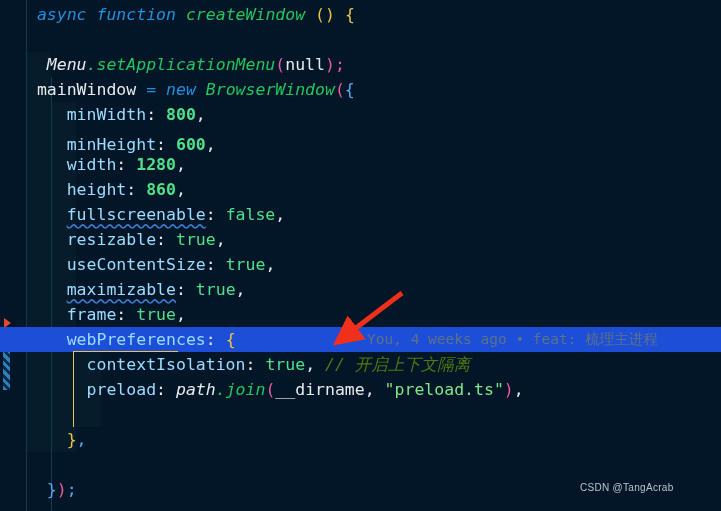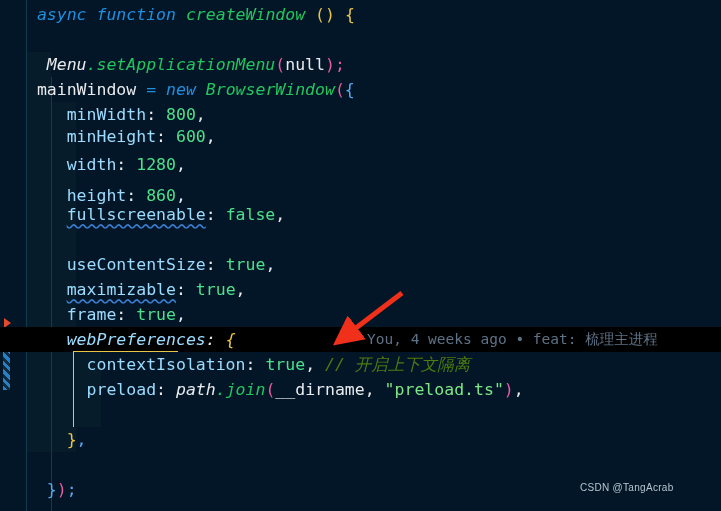--- a/index.html
+++ b/index.html
@@ -29,28 +29,28 @@
     background:repeating-linear-gradient(45deg,#2a7fc0 0 3px,#0d2c44 3px 6px);
   }
   
   .line{
     position:absolute;left:0;right:0;height:25px;
     font-size:16.5px;line-height:25px;
     white-space:pre;
     color:#9ad4f0;
   }
   .line .txt{position:absolute;left:17px;top:0;}
-  .hl{background:#000000;font-style:italic;}
+  .hl{background:#1d4ed8;}
   .hl .txt{color:#9ad4f0;}
   
   .kw{color:#1f8fe0;font-style:italic;}
   .fn{color:#22c55e;font-style:italic;}
   .cls{color:#e8eaed;font-style:italic;}
   .prop{color:#9cdcfe;}
-  .num{color:#4ee08a;}
+  .num{color:#4ee08a;font-weight:bold;}
   .bool{color:#4ee08a;}
   .str{color:#7ee787;}
   .br-y{color:#e8c547;}
   .br-m{color:#e85ca0;}
   .br-b{color:#5aa8f0;}
   .plain{color:#e8eaed;}
   .cmt{color:#4d7c0f;font-style:italic;}
   .err{text-decoration:underline wavy #3b7fd4;text-underline-offset:3px;}
   
   .matchline{position:absolute;width:1px;background:#e8c547;}
@@ -102,36 +102,39 @@
   </div>
 
   <div class="line" style="top:77px;">
     <span class="txt">  <span class="plain">mainWindow</span> <span class="kw">=</span> <span class="kw">new</span> <span class="fn">BrowserWindow</span><span class="br-m">(</span><span class="br-b">{</span></span>
   </div>
 
   <div class="line" style="top:102px;">
     <span class="txt">     <span class="prop">minWidth</span><span class="plain">: </span><span class="num">800</span><span class="plain">,</span></span>
   </div>
 
-  <div class="line" style="top:124px;">
+  <div class="line" style="top:132px;">
     <span class="txt">     <span class="prop">minHeight</span><span class="plain">: </span><span class="num">600</span><span class="plain">,</span></span>
   </div>
 
   <div class="line" style="top:152px;">
     <span class="txt">     <span class="prop">width</span><span class="plain">: </span><span class="num">1280</span><span class="plain">,</span></span>
   </div>
 
-  <div class="line" style="top:183px;text-align:right;">
+  <div class="line" style="top:177px;text-align:right;">
     <span class="txt">     <span class="prop">height</span><span class="plain">: </span><span class="num">860</span><span class="plain">,</span></span>
   </div>
 
   <div class="line" style="top:202px;">
     <span class="txt">     <span class="prop err">fullscreenable</span><span class="plain">: </span><span class="bool">false</span><span class="plain">,</span></span>
   </div>
 
+  <div class="line" style="top:227px;">
+    <span class="txt">     <span class="prop">resizable</span><span class="plain">: </span><span class="bool">true</span><span class="plain">,</span></span>
+  </div>
 
   <div class="line" style="top:277px;">
     <span class="txt">     <span class="prop err">maximizable</span><span class="plain">: </span><span class="bool">true</span><span class="plain">,</span></span>
   </div>
 
   <div class="line" style="top:252px;">
     <span class="txt">     <span class="prop">useContentSize</span><span class="plain">: </span><span class="bool">true</span><span class="plain">,</span></span>
   </div>
 
   <div class="line" style="top:302px;">

